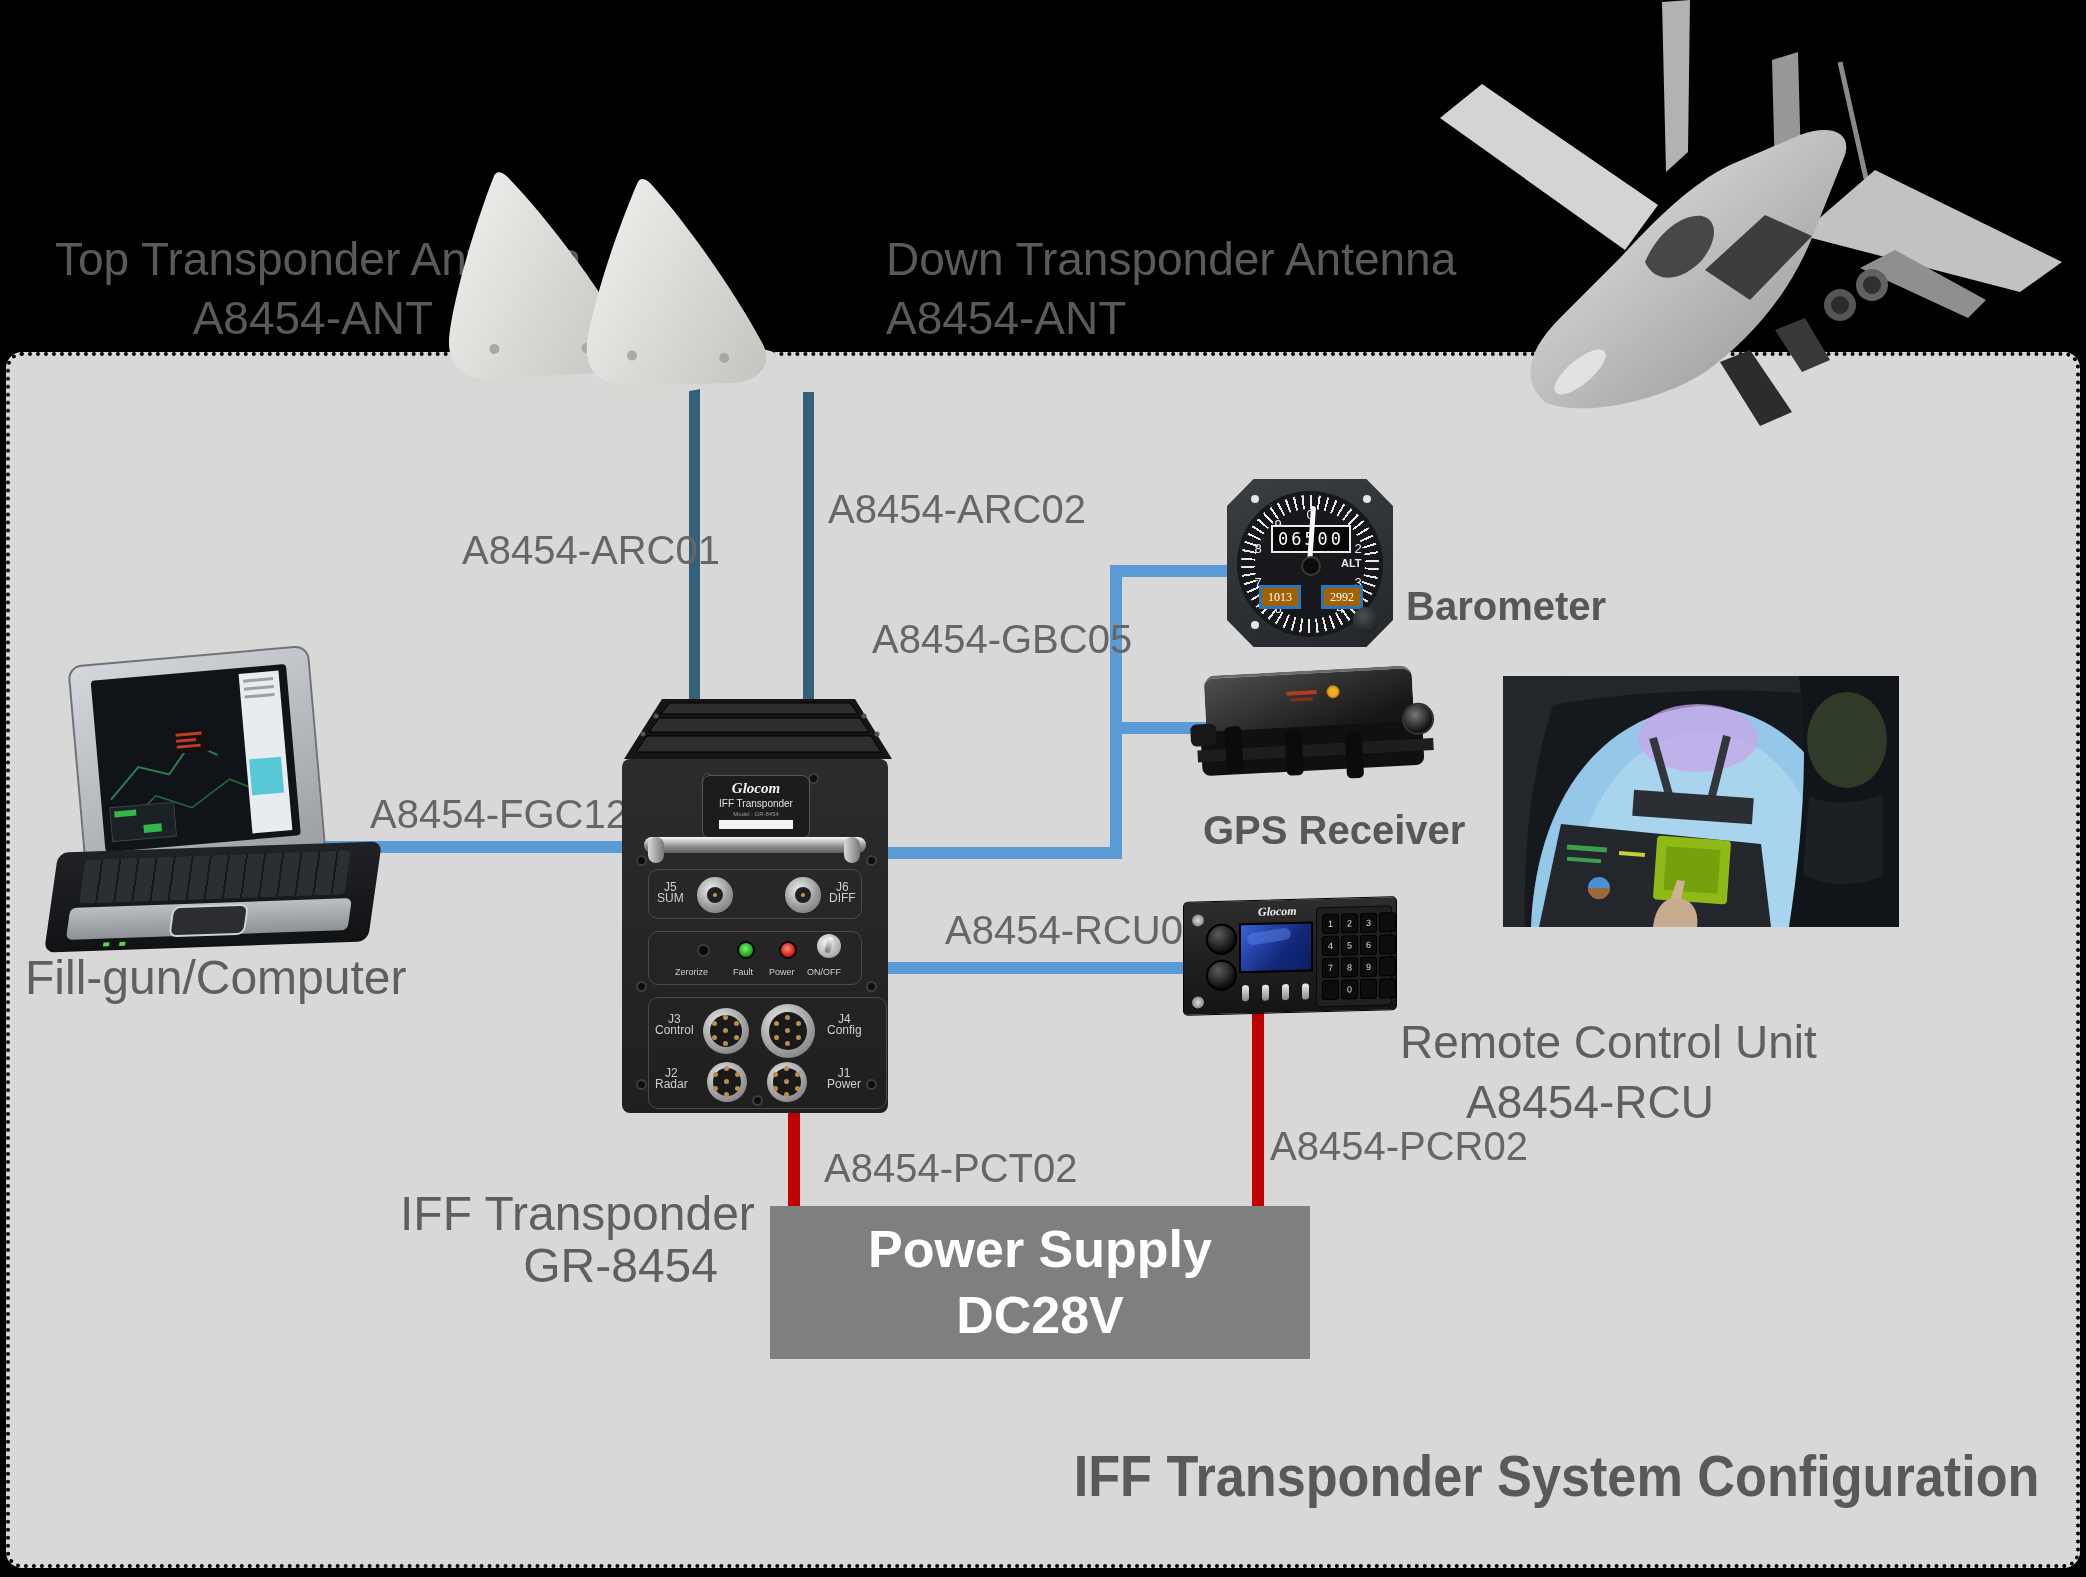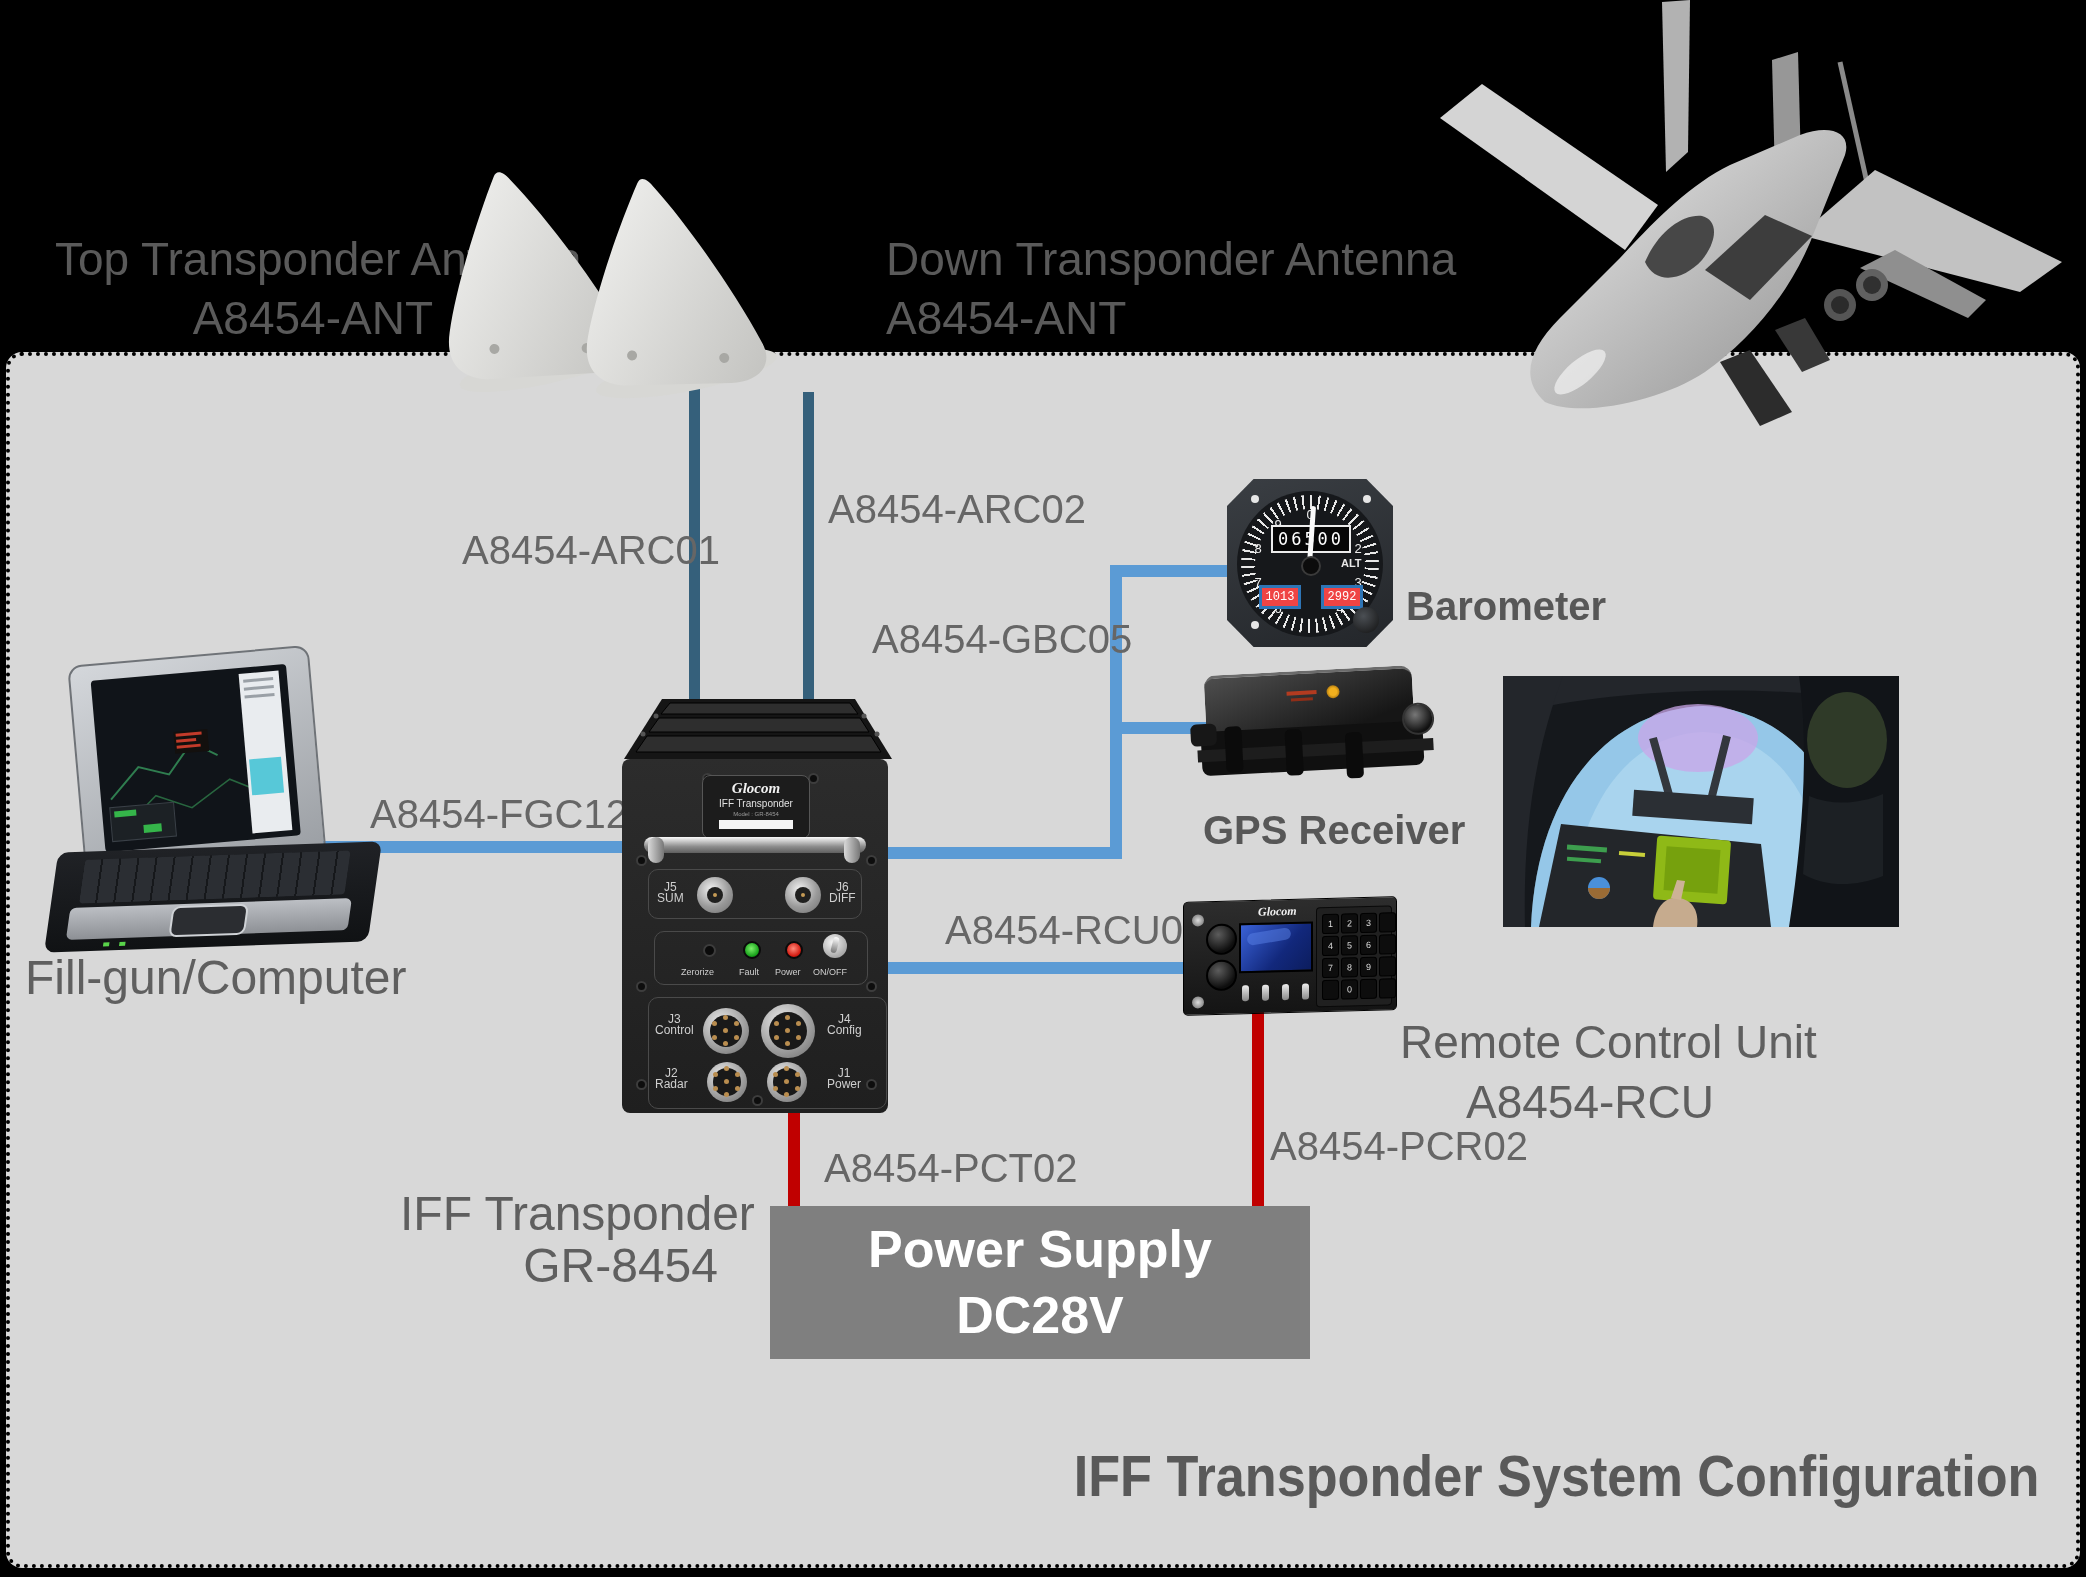--- a/index.html
+++ b/index.html
@@ -25,22 +25,22 @@
   .led{border-radius:50%;}
   .conn{border-radius:50%;background:radial-gradient(circle at 38% 32%,#e9e9e9,#9c9c9c 60%,#6a6a6a);}
   .conn-in{border-radius:50%;background:#191919;}
   .pin{width:5px;height:5px;border-radius:50%;background:#b98d4f;
        box-shadow:11px 7px 0 #b98d4f,-11px 7px 0 #b98d4f,11px -7px 0 #b98d4f,-11px -7px 0 #b98d4f,0 13px 0 #b98d4f,0 -13px 0 #b98d4f;}
   .screw{width:7px;height:7px;border-radius:50%;background:#0d0d0d;border:2px solid #3d3d3d;}
   
   .octa{background:linear-gradient(160deg,#3a3e43,#23262a);
         clip-path:polygon(16% 0,84% 0,100% 16%,100% 84%,84% 100%,16% 100%,0 84%,0 16%);}
   .dial-num{position:absolute;width:18px;text-align:center;font-size:13px;color:#eee;}
-  .kwin{position:absolute;width:42px;height:24px;background:#ef4444;border:3px solid #2e75b6;
-        box-sizing:border-box;color:#fff;font-family:Liberation Mono, monospace;font-size:12px;
+  .kwin{position:absolute;width:42px;height:24px;background:#a16207;border:3px solid #2e75b6;
+        box-sizing:border-box;color:#fff;font-family:Liberation Serif, serif;font-size:12px;
         text-align:center;line-height:18px;}
   
   .key{width:15px;height:18px;background:#0d0d0d;border-radius:3px;border:1px solid #000;
        color:#ddd;font-size:9px;text-align:center;line-height:18px;}
   .ps-box{background:#7f7f7f;color:#fff;font-weight:bold;font-size:52px;text-align:center;line-height:66px;}
 </style>
 </head>
 <body>
 
 <div id="canvas">
@@ -214,21 +214,21 @@
         <div class="abs bnc" style="left:136px;top:7px;width:36px;height:36px;">
           <div class="abs bnc-in" style="left:10px;top:10px;width:16px;height:16px;"></div>
           <div class="abs" style="left:16px;top:16px;width:4px;height:4px;border-radius:50%;background:#c59a55;"></div>
         </div>
         <div class="abs tp-txt" style="left:180px;top:12px;">
           <div>J6</div>
           <div>DIFF</div>
         </div>
       </div>
 
-      <div class="abs tp-sec" style="left:26px;top:172px;width:214px;height:54px;margin-left:6px;">
+      <div class="abs tp-sec" style="left:26px;top:172px;width:214px;height:54px;">
         <div class="abs" style="left:48px;top:12px;width:9px;height:9px;border-radius:50%;background:#0a0a0a;border:2px solid #3c3c3c;"></div>
         <div class="abs led" style="left:88px;top:9px;width:14px;height:14px;background:radial-gradient(circle at 45% 40%,#7cf06a,#19a21c 65%,#0a4d0c);border:2px solid #0a0a0a;"></div>
         <div class="abs led" style="left:130px;top:9px;width:14px;height:14px;background:radial-gradient(circle at 45% 40%,#ff8a7a,#d41c12 65%,#5d0a06);border:2px solid #0a0a0a;"></div>
         <div class="abs" style="left:168px;top:2px;width:24px;height:24px;border-radius:50%;background:radial-gradient(circle at 40% 35%,#f5f5f5,#8a8a8a);">
           <div class="abs" style="left:9px;top:3px;width:6px;height:16px;border-radius:3px;background:linear-gradient(180deg,#fff,#777);transform:rotate(14deg);"></div>
         </div>
         <div class="abs tp-txt" style="left:26px;top:35px;font-size:9px;">Zerorize</div>
         <div class="abs tp-txt" style="left:84px;top:35px;font-size:9px;">Fault</div>
         <div class="abs tp-txt" style="left:120px;top:35px;font-size:9px;">Power</div>
         <div class="abs tp-txt" style="left:158px;top:35px;font-size:9px;">ON/OFF</div>

